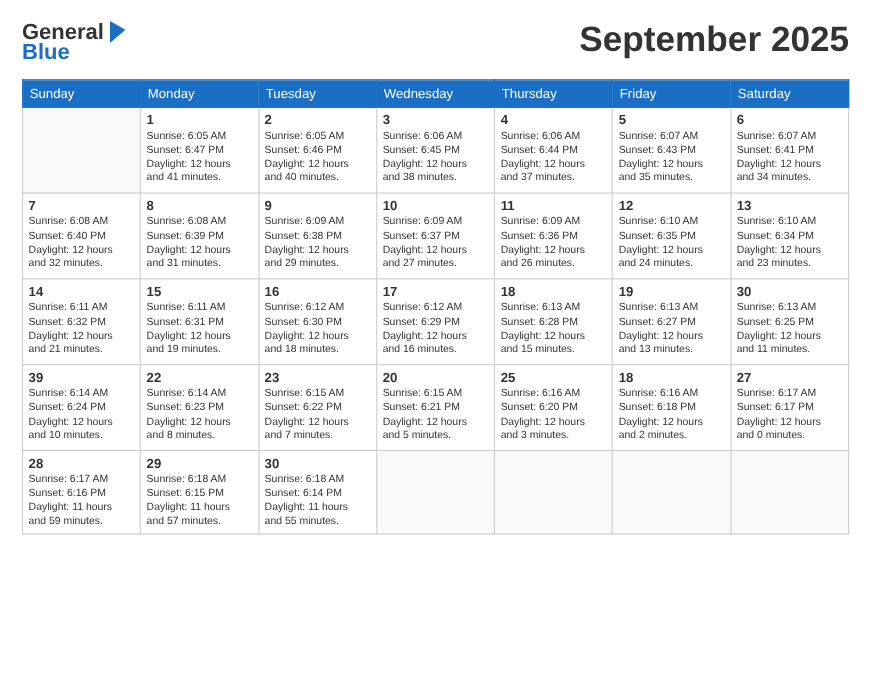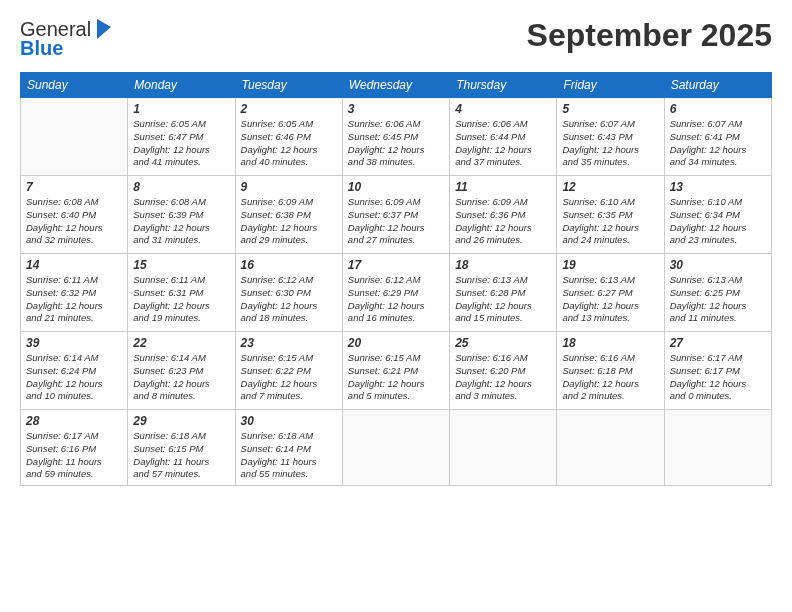--- a/index.html
+++ b/index.html
@@ -37,21 +37,20 @@
       line-height: 1.1;
     }
     .location {
       font-size: 14px;
       color: #555;
     }
     .calendar {
       width: 100%;
       border-collapse: collapse;
       font-size: 10.5px;
-      font-style: italic;
     }
     .calendar th {
       background: #1a6fc4;
       color: #fff;
       text-align: left;
       padding: 5px 6px;
       font-size: 12px;
       font-weight: normal;
       border: 1px solid #1a6fc4;
     }
@@ -82,21 +81,21 @@
     }
   </style>
 </head>
 <body>
 
 <div class="page">
   <div class="header">
     <div class="logo">
       <div>
         <div style="display:flex;align-items:center;">
-          <span class="logo-general" style="font-size:20px;font-weight:normal;color:#333;">General</span>
+          <span class="logo-general" style="font-size:20px;font-weight:bold;color:#333;">General</span>
           <svg width="20" height="24" viewBox="0 0 20 24" style="margin-left:2px;margin-top:-2px;">
             <polygon points="4,2 18,10 4,22" fill="#1a6fc4"></polygon>
           </svg>
         </div>
         <div class="logo-blue" style="font-size:20px;font-weight:bold;color:#1a6fc4;margin-top:-4px;">Blue</div>
       </div>
     </div>
     <div class="title-block">
       <div class="month-title">September 2025</div>
     </div>

